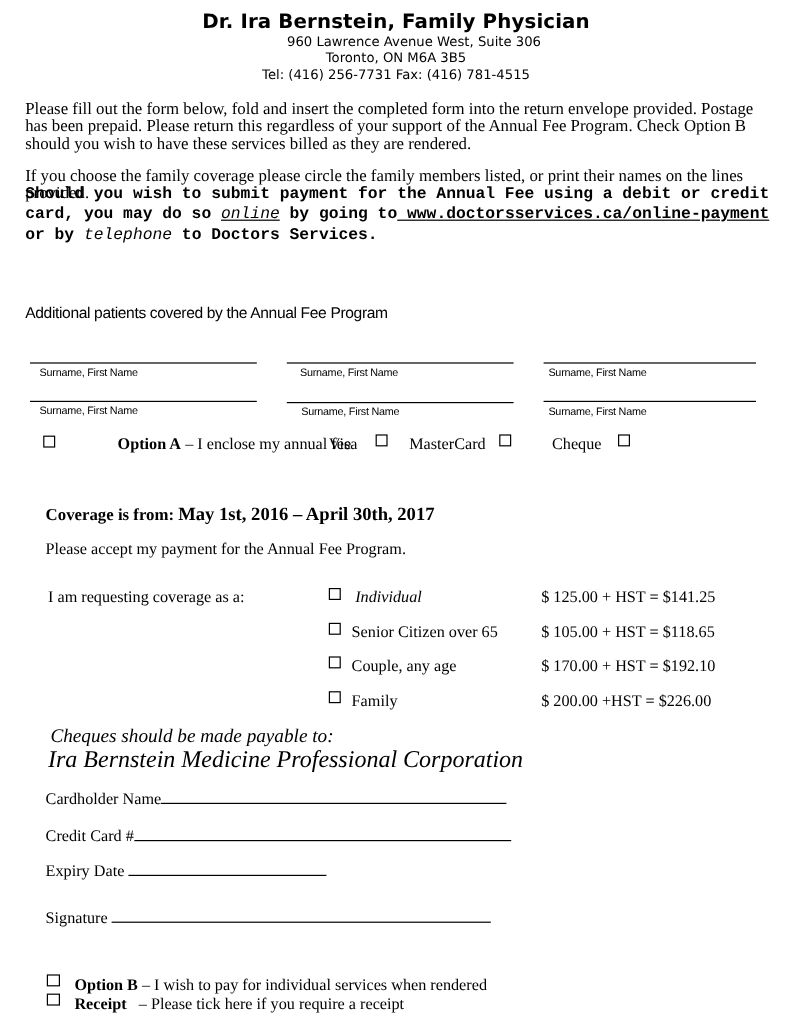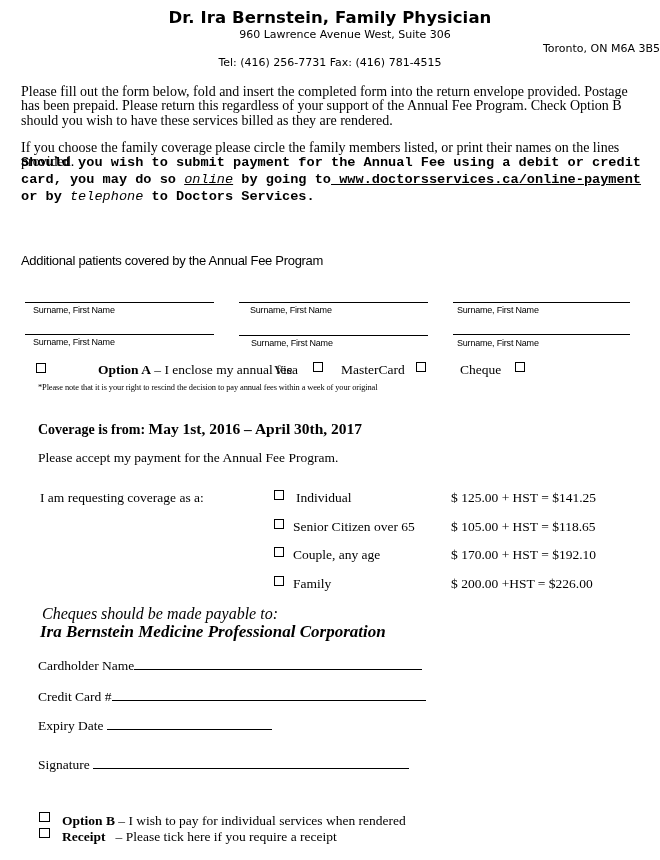--- a/index.html
+++ b/index.html
@@ -22,21 +22,21 @@
   .note { left: 38px; top: 383px; font-size: 8.4px; line-height: 10.5px; width: 420px; letter-spacing: -0.1px; }
   .cov { left: 38px; top: 420px; font-size: 14px; font-weight: bold; }
   .cov .big { font-size: 15.5px; }
   .ulfield { display: inline-block; border-bottom: 1.3px solid #000; height: 12px; vertical-align: baseline; }
 </style>
 </head>
 <body>
 
 <div class="abs hdr hdr-title">Dr. Ira Bernstein, Family Physician</div>
 <div class="abs hdr hdr-line" style="top:28px;padding-left:15px;">960 Lawrence Avenue West, Suite 306</div>
-<div class="abs hdr hdr-line" style="top:42px;text-align:right;">Toronto, ON M6A 3B5</div>
+<div class="abs hdr hdr-line" style="top:42px;">Toronto, ON M6A 3B5</div>
 <div class="abs hdr hdr-line" style="top:56px;">Tel: (416) 256-7731 Fax: (416) 781-4515</div>
 
 <div class="abs para" style="top:85px;">Please fill out the form below, fold and insert the completed form into the return envelope provided. Postage has been prepaid. Please return this regardless of your support of the Annual Fee Program. Check Option B should you wish to have these services billed as they are rendered.</div>
 <div class="abs para" style="top:141px;">If you choose the family coverage please circle the family members listed, or print their names on the lines provided.</div>
 <div class="abs para bold-para" style="top:154px;font-family:Liberation Mono, monospace;">
   <span>Should you wish to submit payment for the Annual Fee using a debit or credit card, you may do so </span><span class="iu">online</span><span> by going to</span><span class="u"> www.doctorsservices.ca/online-payment</span><span> or by </span><span class="i">telephone</span><span> to Doctors Services.</span>
 </div>
 
 <div class="abs sans addl-title">Additional patients covered by the Annual Fee Program</div>
 
@@ -69,48 +69,47 @@
   <b>Option A</b><span> – I enclose my annual fee</span>
 </div>
 <div class="abs t13" style="left:274px; top:362px;">Visa</div>
 <span class="abs cb" style="left:313px; top:362px;"></span>
 <div class="abs t13" style="left:341px; top:362px;">MasterCard</div>
 <span class="abs cb" style="left:416px; top:362px;"></span>
 <div class="abs t13" style="left:460px; top:362px;">Cheque</div>
 <span class="abs cb" style="left:515px; top:362px;"></span>
 
 <div class="abs note">
-  <div>*Please note that it is your right to rescind the decision to pay annual fees within a week of your original</div>
 </div>
 
 <div class="abs cov">
   <span>Coverage is from: </span><span class="big">May 1st, 2016 – April 30th, 2017</span>
 </div>
 <div class="abs t13" style="left:38px; top:450px;">Please accept my payment for the Annual Fee Program.</div>
 
 <div class="abs t13" style="left:40px; top:490px;">I am requesting coverage as a:</div>
 
 <span class="abs cb" style="left:274px; top:490px;"></span>
-<div class="abs t13" style="left:296px; top:490px;">Individual</div>
+<div class="abs t13" style="left:296px; top:490px;font-style:italic;">Individual</div>
 <div class="abs t13" style="left:451px; top:490px;">$ 125.00 + HST = $141.25</div>
 
 <span class="abs cb" style="left:274px; top:519px;"></span>
 <div class="abs t13" style="left:293px; top:519px;">Senior Citizen over 65</div>
 <div class="abs t13" style="left:451px; top:519px;">$ 105.00 + HST = $118.65</div>
 
 <span class="abs cb" style="left:274px; top:547px;"></span>
 <div class="abs t13" style="left:293px; top:547px;">Couple, any age</div>
 <div class="abs t13" style="left:451px; top:547px;">$ 170.00 + HST = $192.10</div>
 
 <span class="abs cb" style="left:274px; top:576px;"></span>
 <div class="abs t13" style="left:293px; top:576px;">Family</div>
 <div class="abs t13" style="left:451px; top:576px;">$ 200.00 +HST  = $226.00</div>
 
 <div class="abs" style="left:42px; top:605px; font-size:16px; font-style:italic;">Cheques should be made payable to:</div>
-<div class="abs" style="left:40px; top:622px; font-size:17px; font-style:italic; font-weight:bold;">Ira Bernstein Medicine Professional Corporation</div>
+<div class="abs" style="left:40px; top:622px; font-size:20px; font-style:italic; font-weight:normal;">Ira Bernstein Medicine Professional Corporation</div>
 
 <div class="abs t13" style="left:38px; top:657px; white-space:nowrap;">
   <span>Cardholder Name</span><span class="ulfield" style="width:288px;"></span>
 </div>
 <div class="abs t13" style="left:38px; top:688px; white-space:nowrap;">
   <span>Credit Card #</span><span class="ulfield" style="width:314px;"></span>
 </div>
 <div class="abs t13" style="left:38px; top:717px; white-space:nowrap;">
   <span>Expiry Date </span><span class="ulfield" style="width:165px;"></span>
 </div>

